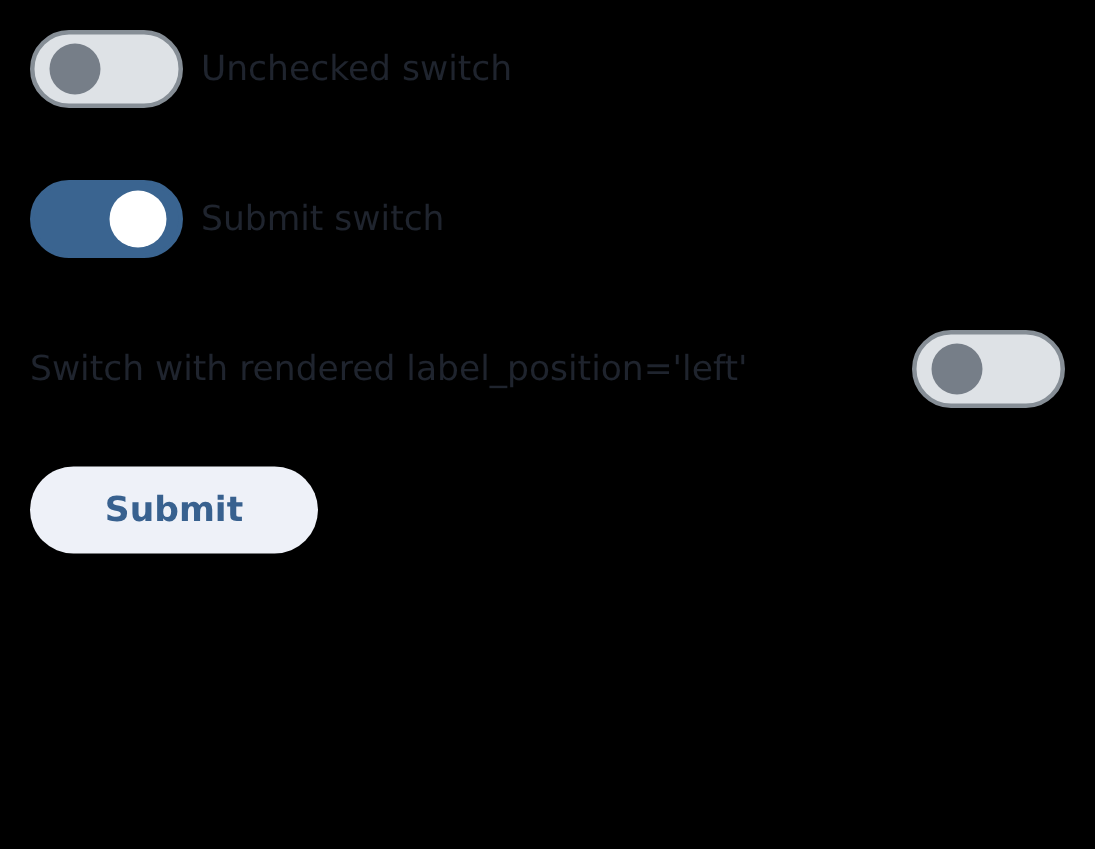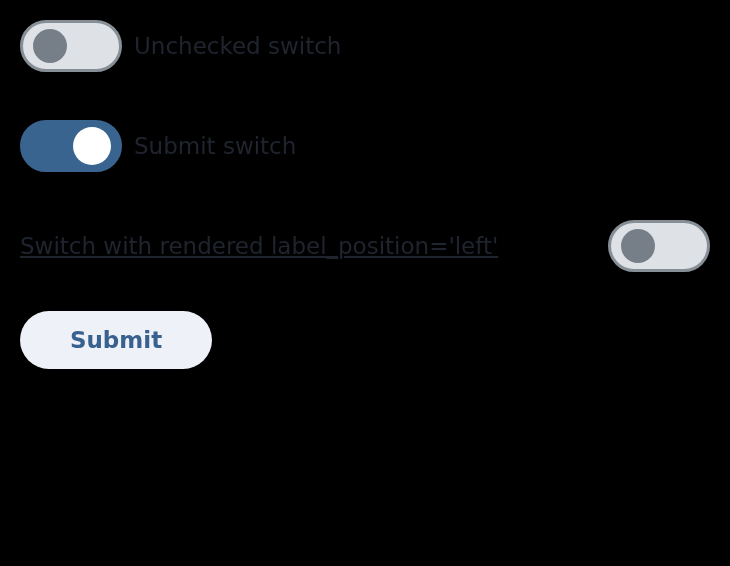--- a/index.html
+++ b/index.html
@@ -82,21 +82,20 @@
   
   .switch-label {
     color: #1f242e;
     font-size: 23px;
     line-height: 1;
     margin-left: 12px;
     white-space: nowrap;
   }
   .switch-label.left {
     margin-left: 0;
-    text-decoration: underline;
   }
 
   
   .submit-row {
     display: flex;
     align-items: center;
   }
   .submit-button {
     display: inline-flex;
     align-items: center;

